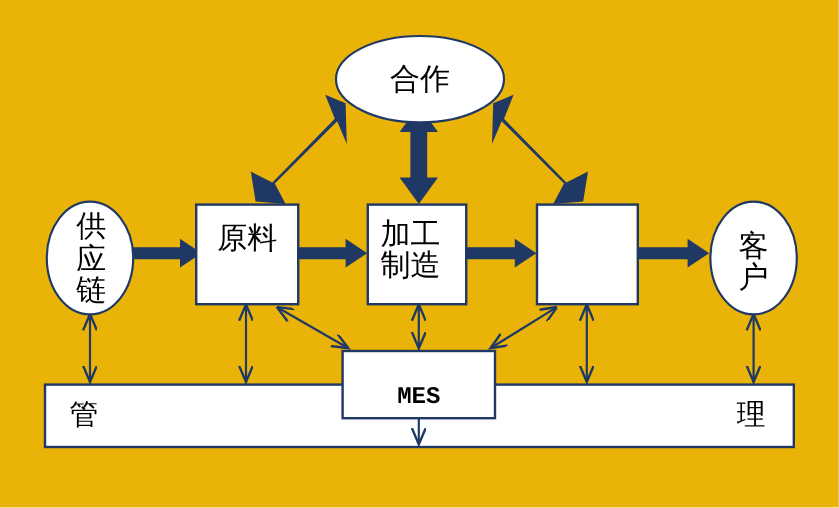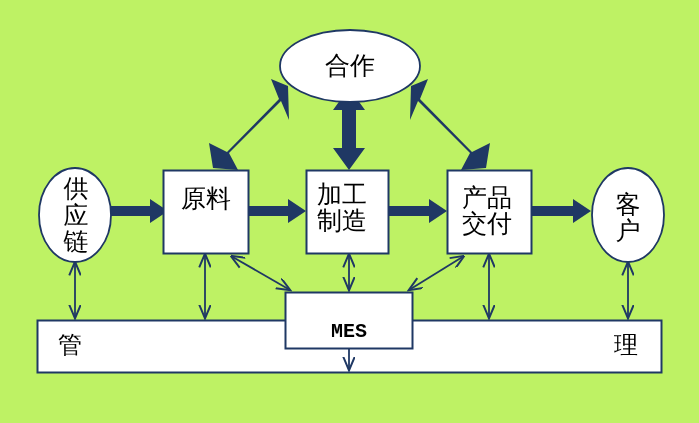--- a/index.html
+++ b/index.html
@@ -7,21 +7,21 @@
     padding: 0;
     background: #ffffff;
   }
   body {
     font-family: "DejaVu Sans", "Liberation Sans", sans-serif;
   }
   #diagram-root {
     position: relative;
     width: 699px;
     height: 423px;
-    background: #bef264;
+    background: #eab308;
     overflow: hidden;
   }
   #diagram-svg {
     position: absolute;
     left: 0;
     top: 0;
     width: 699px;
     height: 423px;
   }
   .node-label {
@@ -140,24 +140,20 @@
 
   <div class="node-label lbl-prep node-box-label">
     <span class="cjk-line">原料</span>
   </div>
 
   <div class="node-label lbl-manu node-box-label">
     <span class="cjk-line">加工</span>
     <span class="cjk-line">制造</span>
   </div>
 
-  <div class="node-label lbl-deliver node-box-label">
-    <span class="cjk-line">产品</span>
-    <span class="cjk-line">交付</span>
-  </div>
 
   <div class="node-label lbl-customer node-ellipse-label">
     <span class="cjk-line">客</span>
     <span class="cjk-line">户</span>
   </div>
 
   <div class="node-label lbl-mes mes-label">
     <span class="cjk-line">MES</span>
   </div>
 

